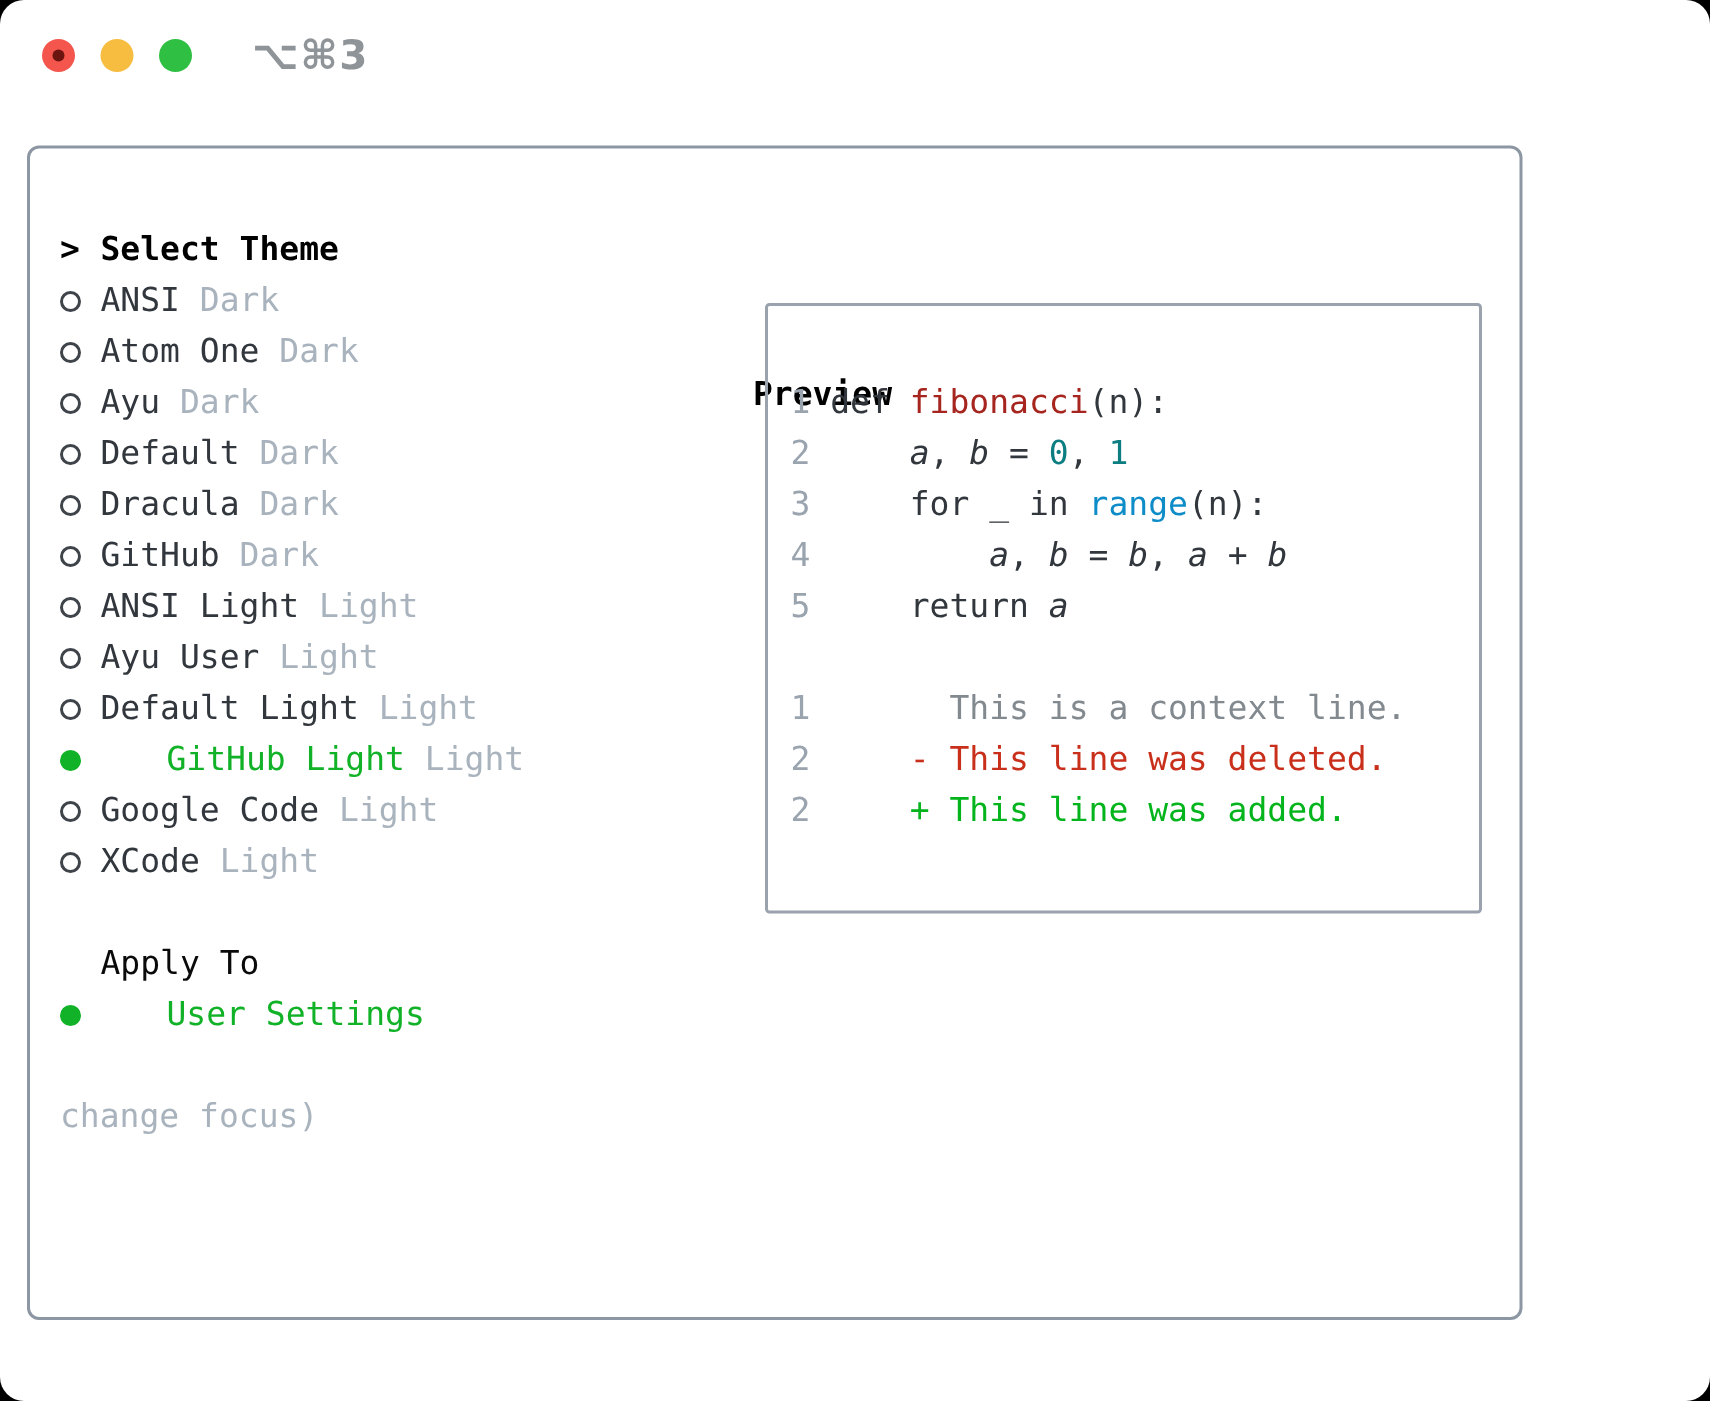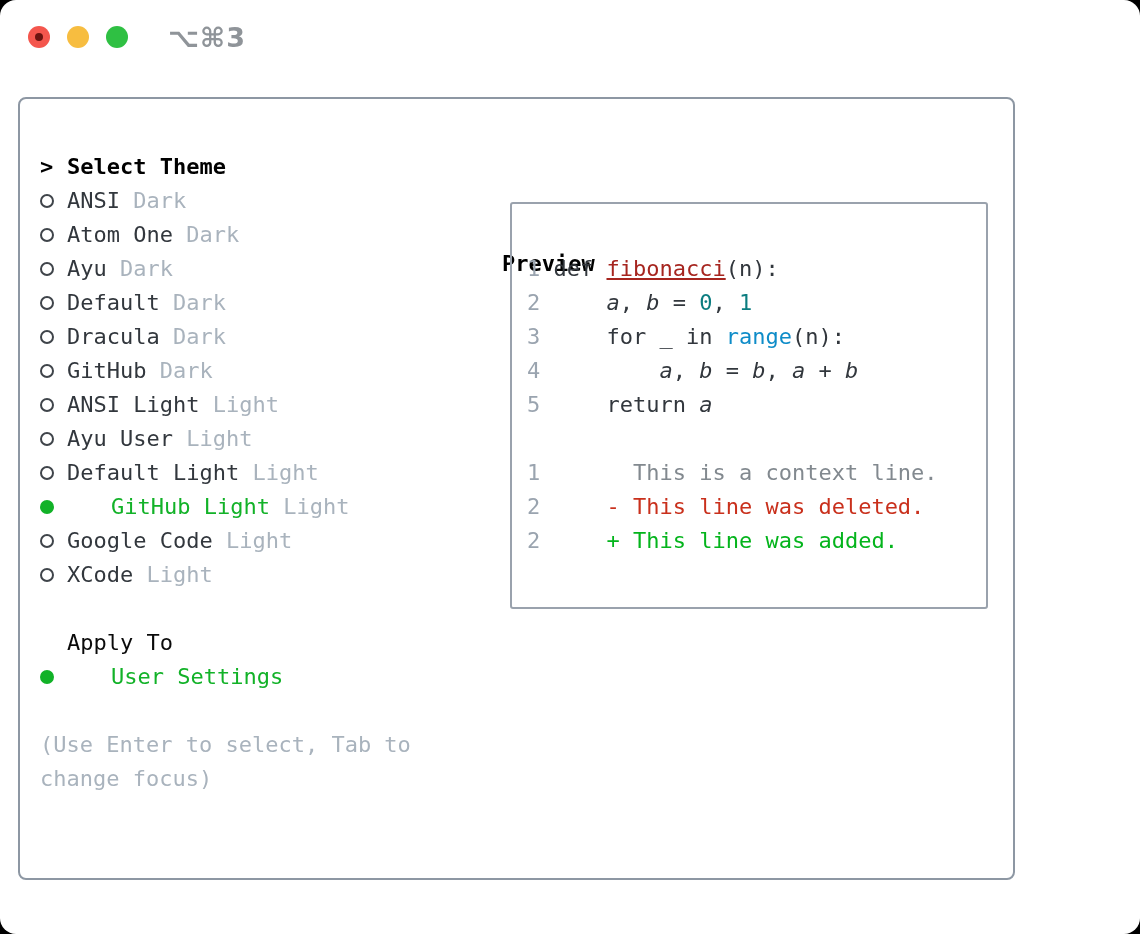--- a/index.html
+++ b/index.html
@@ -57,21 +57,21 @@
     position:absolute;left:490px;top:103px;width:478px;height:407px;
     border:2px solid var(--preview-border);border-radius:3px;box-sizing:border-box;
   }
   .preview-box pre{
     margin:0;padding:48px 12px 0 15px;
     font-family:"DejaVu Sans Mono","Liberation Mono",monospace;
     font-size:22px;line-height:34px;white-space:pre;
   }
   .ln{color:var(--line-num);}
   .code{color:var(--code-dark);}
-  .func{color:var(--func-red);text-decoration:underline;}
+  .func{color:var(--func-red);}
   .numlit{color:var(--num-teal);}
   .builtin{color:var(--builtin-blue);}
   .var{color:var(--code-dark);font-style:italic;}
   .ctx{color:var(--ctx-gray);}
   .del{color:var(--del-red);}
   .add{color:var(--add-green);}
 </style>
 </head>
 <body>
 
@@ -109,21 +109,20 @@
         </div>
       <div class="blank"></div>
       <div class="row">
         <span class="marker"></span>
         <span class="subhdr">Apply To</span>
       </div>
       <div id="apply-list">
           <div class="row"><span class="marker"><span class="radio sel"></span></span><span class="theme-name sel">User Settings</span></div>
         </div>
       <div class="blank"></div>
-      <div class="hint">(Use Enter to select, Tab to</div>
       <div class="hint">change focus)</div>
     </div>
 
     <div class="preview-title">Preview</div>
     <div class="preview-box">
       <pre id="code-pre"><span><span class="ln">1 </span><span class="code">def </span><span class="func">fibonacci</span><span class="code">(n):</span></span>
 <span><span class="ln">2 </span><span class="code">    </span><span class="var">a</span><span class="code">, </span><span class="var">b</span><span class="code"> = </span><span class="numlit">0</span><span class="code">, </span><span class="numlit">1</span></span>
 <span><span class="ln">3 </span><span class="code">    for _ in </span><span class="builtin">range</span><span class="code">(n):</span></span>
 <span><span class="ln">4 </span><span class="code">        </span><span class="var">a</span><span class="code">, </span><span class="var">b</span><span class="code"> = </span><span class="var">b</span><span class="code">, </span><span class="var">a</span><span class="code"> + </span><span class="var">b</span></span>
 <span><span class="ln">5 </span><span class="code">    return </span><span class="var">a</span></span>

